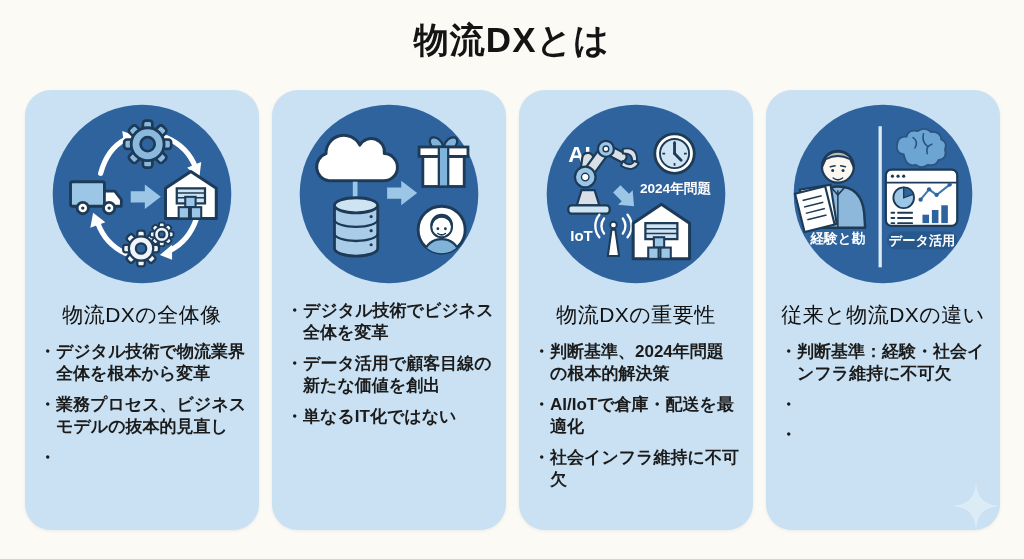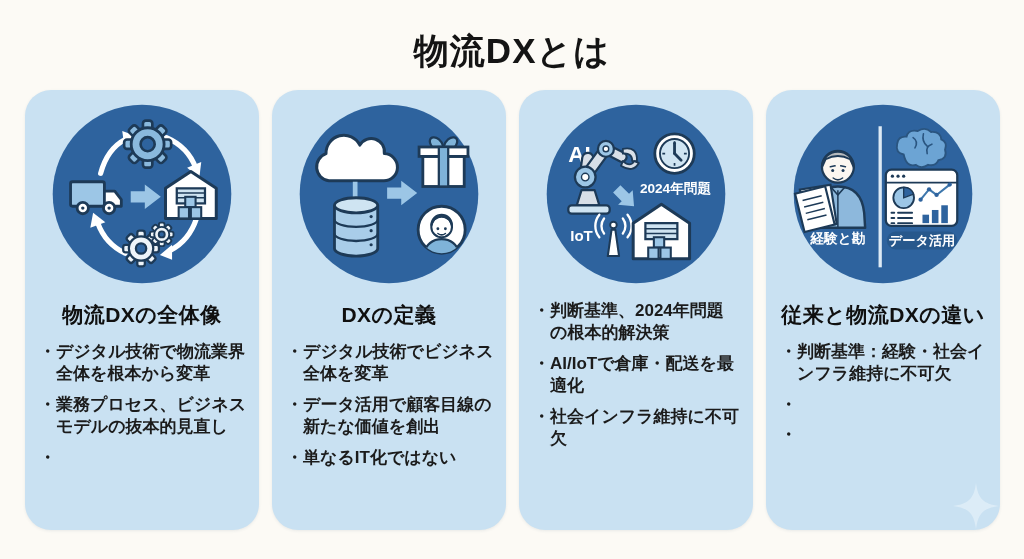--- a/index.html
+++ b/index.html
@@ -10,42 +10,41 @@
     font-family:"Liberation Sans","DejaVu Sans",sans-serif;
     overflow:hidden; position:relative;
   }
   .page-title {
     text-align:center;
     font-size:35px;
     font-weight:bold;
     color:#141414;
     letter-spacing:1px;
     padding-top:17px;
-    margin-top:11px;
   }
   .cards {
     position:absolute;
     top:90px; left:25px;
     display:flex;
     gap:13px;
   }
   .card {
     width:234px; height:440px;
     background:#c9e1f2;
     border-radius:26px;
     position:relative;
     box-shadow:0 1px 3px rgba(60,90,120,0.10);
     overflow:hidden;
   }
   .icon-wrap { display:flex; justify-content:center; margin-top:10px; }
   .icon-wrap svg { display:block; }
   .card-title {
     text-align:center;
     font-size:21px;
-    font-weight:bold;
+    font-weight:normal;
     color:#101010;
     margin-top:13px;
     letter-spacing:0.5px;
   }
   ul.bullets {
     list-style:none;
     margin:12px 0 0 0;
     padding:0 12px 0 14px;
   }
   ul.bullets li {
@@ -200,21 +199,20 @@
             <path d="M136,165 q5,-17 20,-17 q15,0 20,17 z" fill="#7fb3d9" stroke="#1d3a57" stroke-width="2.4"></path>
           </g>
           <circle cx="156" cy="135" r="11" fill="#ffffff" stroke="#1d3a57" stroke-width="2.2"></circle>
           <path d="M145,133 a11,11 0 0 1 22,0 l-3,-6 q-8,-6 -16,0 z" fill="#7fb3d9" stroke="#1d3a57" stroke-width="2" stroke-linejoin="round"></path>
           <circle cx="152" cy="137" r="1.5" fill="#1d3a57"></circle>
           <circle cx="160" cy="137" r="1.5" fill="#1d3a57"></circle>
           <path d="M152,142 q4,3 8,0" fill="none" stroke="#1d3a57" stroke-width="1.6" stroke-linecap="round"></path>
         </g>
       </svg>
     </div>
-    <div class="card-title">DXの定義</div>
     <ul class="bullets">
       <li>
           <span class="marker">・</span>
           <span>デジタル技術でビジネス全体を変革</span>
         </li>
       <li>
           <span class="marker">・</span>
           <span>データ活用で顧客目線の新たな価値を創出</span>
         </li>
       <li>
@@ -274,20 +272,21 @@
           <path d="M-30,29 V-9 L0,-29 L30,-9 V29 Z" fill="#ffffff" stroke="#1d3a57" stroke-width="3.2" stroke-linejoin="round"></path>
           <rect x="-17" y="-9" width="34" height="17" fill="#cfe4f2" stroke="#1d3a57" stroke-width="2.4"></rect>
           <line x1="-17" y1="-3" x2="17" y2="-3" stroke="#1d3a57" stroke-width="1.6"></line>
           <line x1="-17" y1="2" x2="17" y2="2" stroke="#1d3a57" stroke-width="1.6"></line>
           <rect x="-8" y="6" width="11" height="11" fill="#9cc6e6" stroke="#1d3a57" stroke-width="2.2"></rect>
           <rect x="-14" y="17" width="11" height="12" fill="#9cc6e6" stroke="#1d3a57" stroke-width="2.2"></rect>
           <rect x="-1" y="17" width="11" height="12" fill="#9cc6e6" stroke="#1d3a57" stroke-width="2.2"></rect>
         </g>
       </svg>
     </div>
+    <div class="card-title">物流DXの重要性</div>
     <ul class="bullets">
       <li>
           <span class="marker">・</span>
           <span>判断基準、2024年問題の根本的解決策</span>
         </li>
       <li>
           <span class="marker">・</span>
           <span>AI/IoTで倉庫・配送を最適化</span>
         </li>
       <li>

